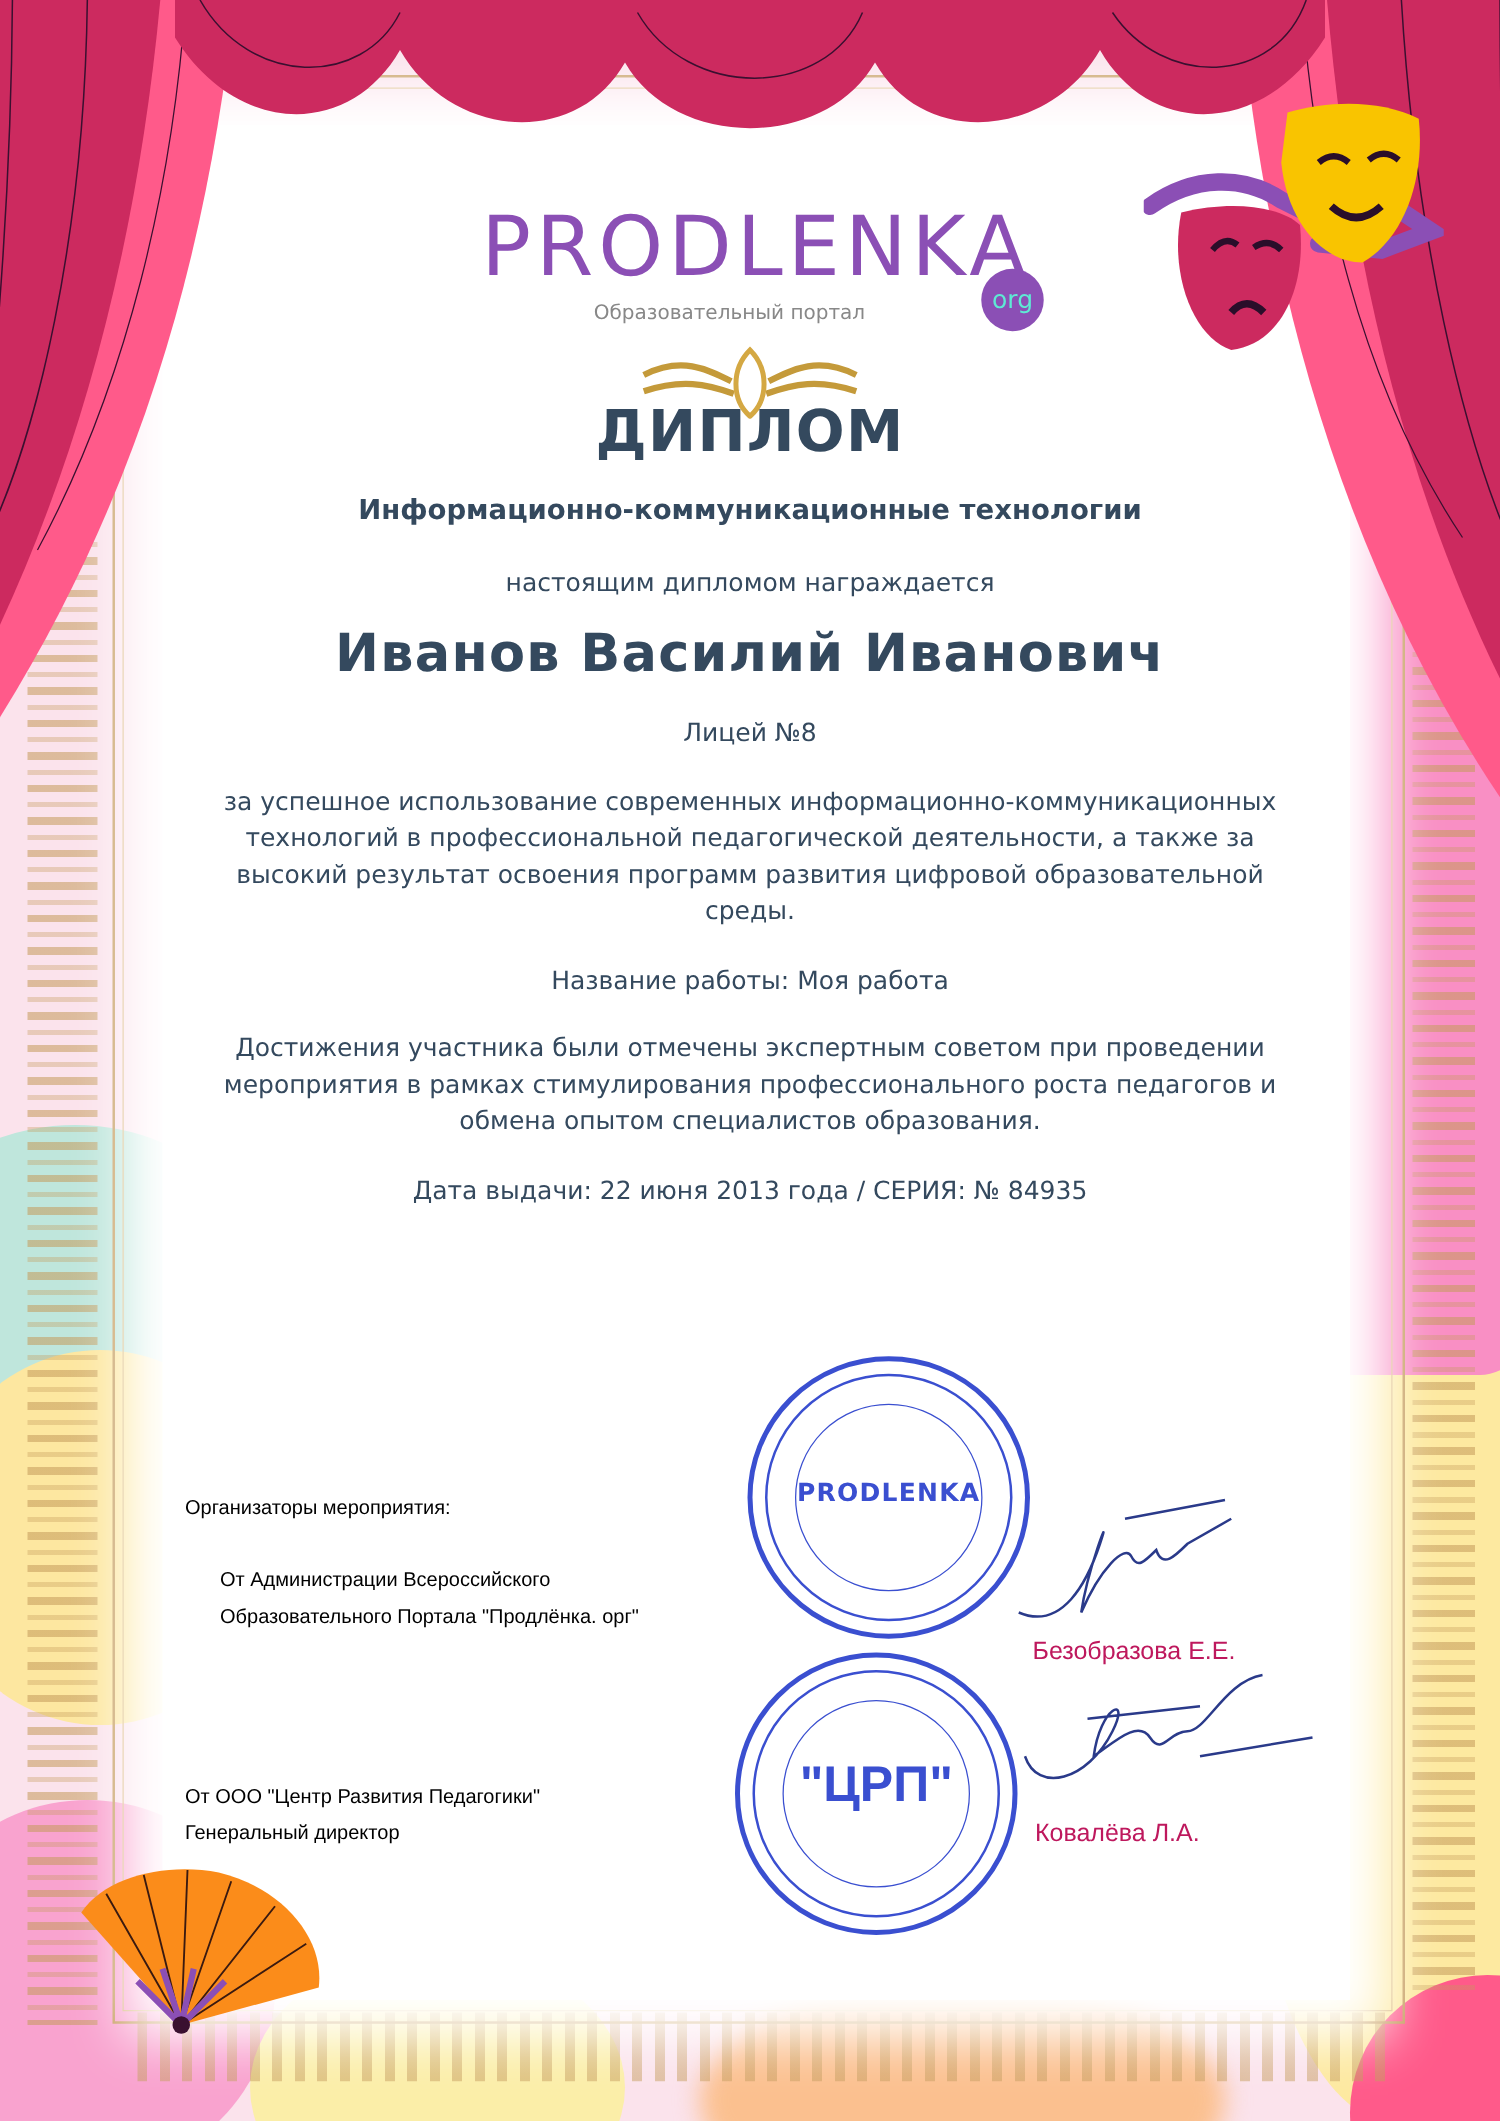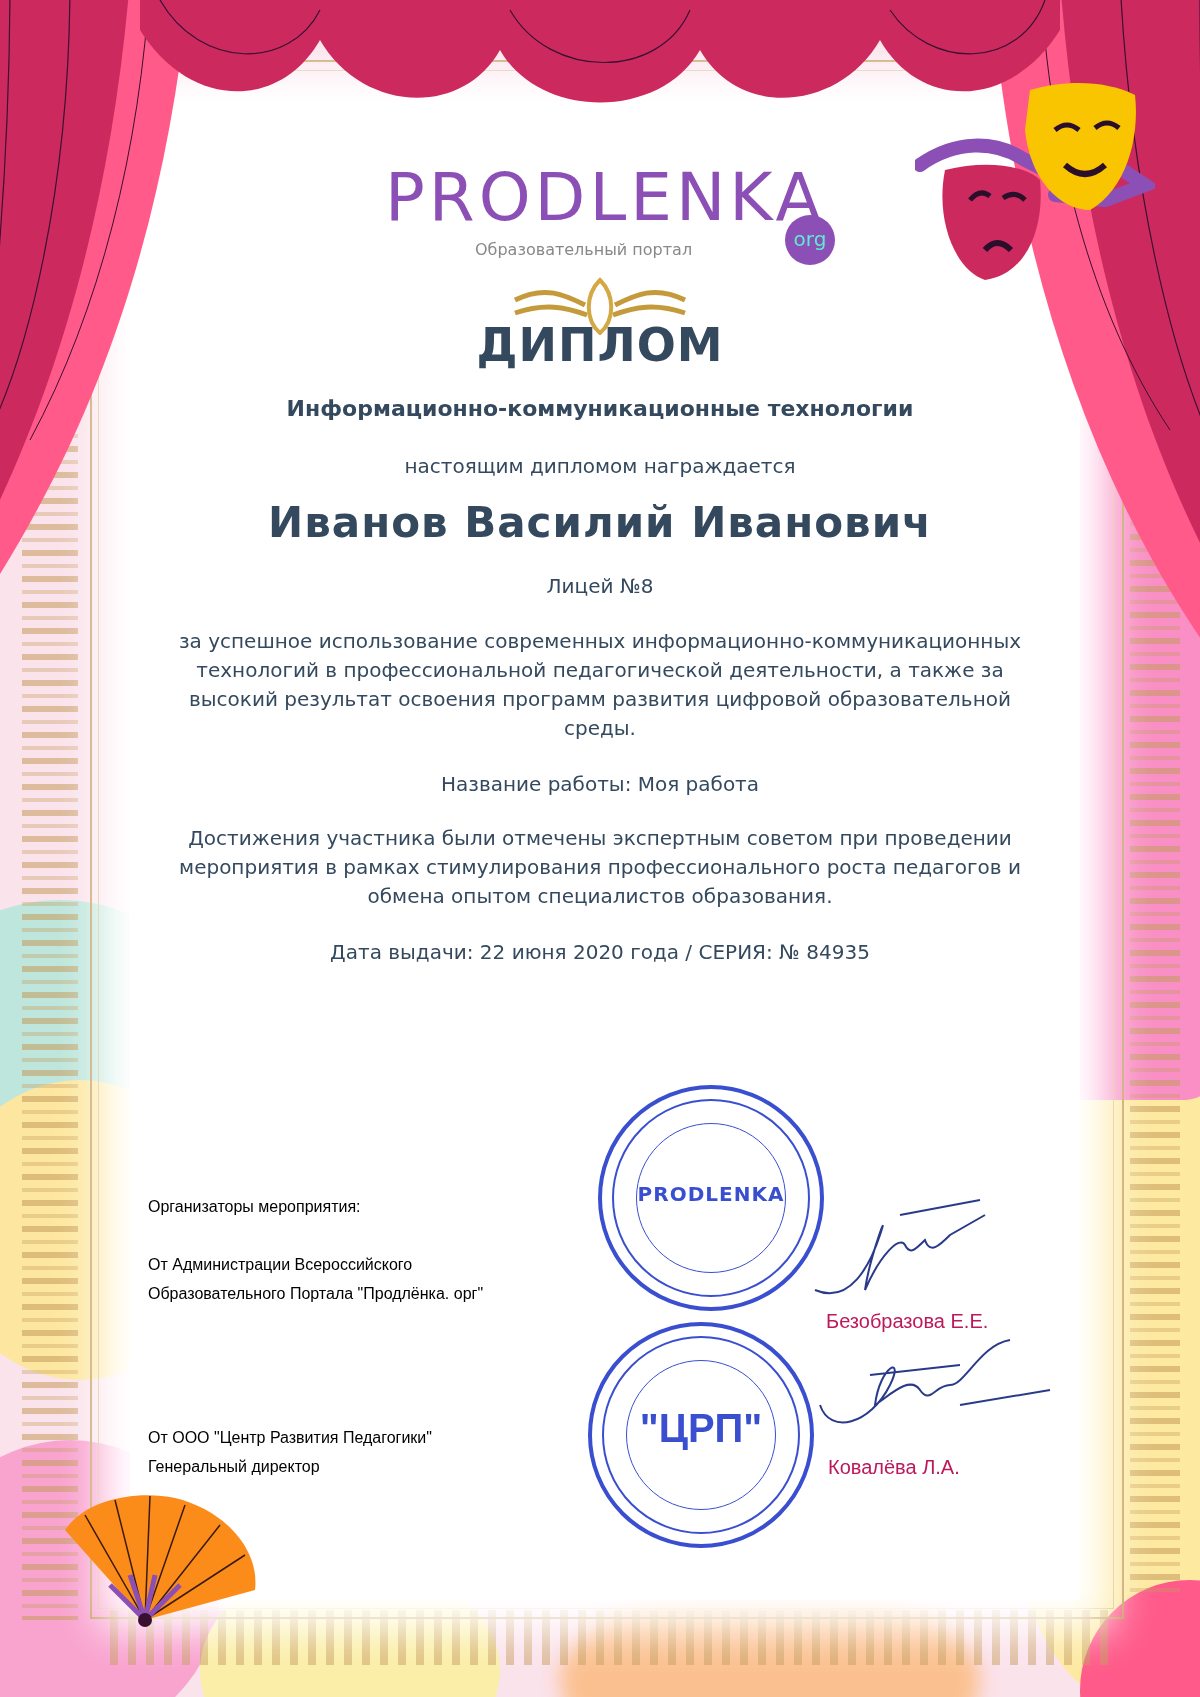--- a/index.html
+++ b/index.html
@@ -24,21 +24,21 @@
   .t-award { top: 454px; font-size: 20px; }
   .t-name { top: 498px; font-size: 42px; font-weight: 700; letter-spacing: 1px; }
   .t-school { top: 574px; font-size: 20px; }
   .para { position: absolute; left: 165px; width: 870px; text-align: center; color: #34495e; font-size: 20px; line-height: 29px; }
   .p1 { top: 627px; }
   .t-work { top: 772px; font-size: 20px; }
   .p2 { top: 824px; }
   .t-date { top: 940px; font-size: 20px; }
   .org-block { position: absolute; left: 148px; font-family: "Liberation Sans", sans-serif; font-size: 16px; color: #000000; line-height: 29px; }
   .org-head { top: 1192px; }
-  .org1 { top: 1250px; }
+  .org1 { top: 1250px; margin-left: 28px; }
   .org2 { top: 1423px; }
   .signer { position: absolute; font-family: "Liberation Sans", sans-serif; font-size: 20px; color: #be185d; }
   .signer1 { left: 826px; top: 1310px; }
   .signer2 { left: 828px; top: 1456px; }
   .stamp { position: absolute; border-radius: 50%; border: 4px solid #3a4fd0; color: #3a4fd0; }
   .stamp .ring { position: absolute; inset: 10px; border-radius: 50%; border: 2px solid #3a4fd0; }
   .stamp .ring2 { position: absolute; inset: 34px; border-radius: 50%; border: 1.5px solid #3a4fd0; }
   .stamp1 { left: 598px; top: 1085px; width: 218px; height: 218px; }
   .stamp2 { left: 588px; top: 1322px; width: 218px; height: 218px; }
   .stamp-center { position: absolute; left: 0; right: 0; text-align: center; font-weight: 700; }
@@ -119,21 +119,21 @@
 </svg>
 
 <div class="title">ДИПЛОМ</div>
 <div class="line t-sub">Информационно-коммуникационные технологии</div>
 <div class="line t-award">настоящим дипломом награждается</div>
 <div class="line t-name">Иванов Василий Иванович</div>
 <div class="line t-school">Лицей №8</div>
 <div class="para p1">за успешное использование современных информационно-коммуникационных технологий в профессиональной педагогической деятельности, а также за высокий результат освоения программ развития цифровой образовательной среды.</div>
 <div class="line t-work">Название работы: Моя работа</div>
 <div class="para p2">Достижения участника были отмечены экспертным советом при проведении мероприятия в рамках стимулирования профессионального роста педагогов и обмена опытом специалистов образования.</div>
-<div class="line t-date">Дата выдачи: 22 июня 2020 года / СЕРИЯ: № 84935</div>
+<div class="line t-date">Дата выдачи: 22 июня 2013 года / СЕРИЯ: № 84935</div>
 
 <div class="stamp stamp1">
   <div class="ring"></div>
   <div class="ring2"></div>
   <div class="stamp-center">PRODLENKA</div>
 </div>
 <div class="stamp stamp2">
   <div class="ring"></div>
   <div class="ring2"></div>
   <div class="stamp-center">"ЦРП"</div>

